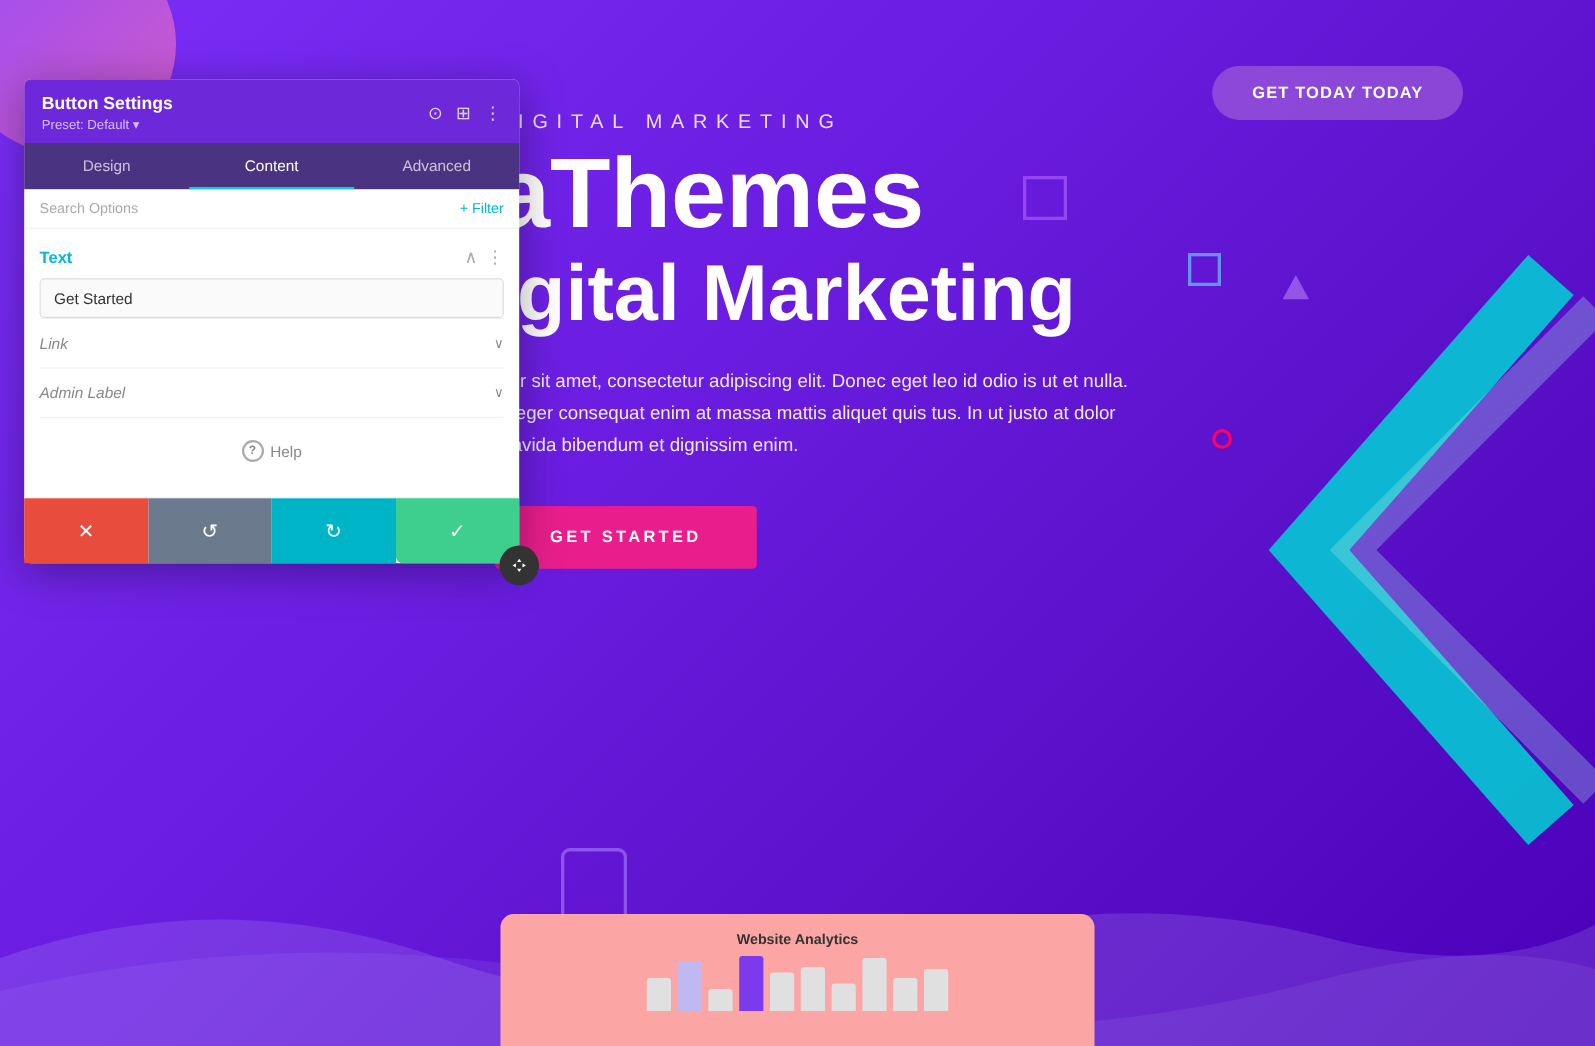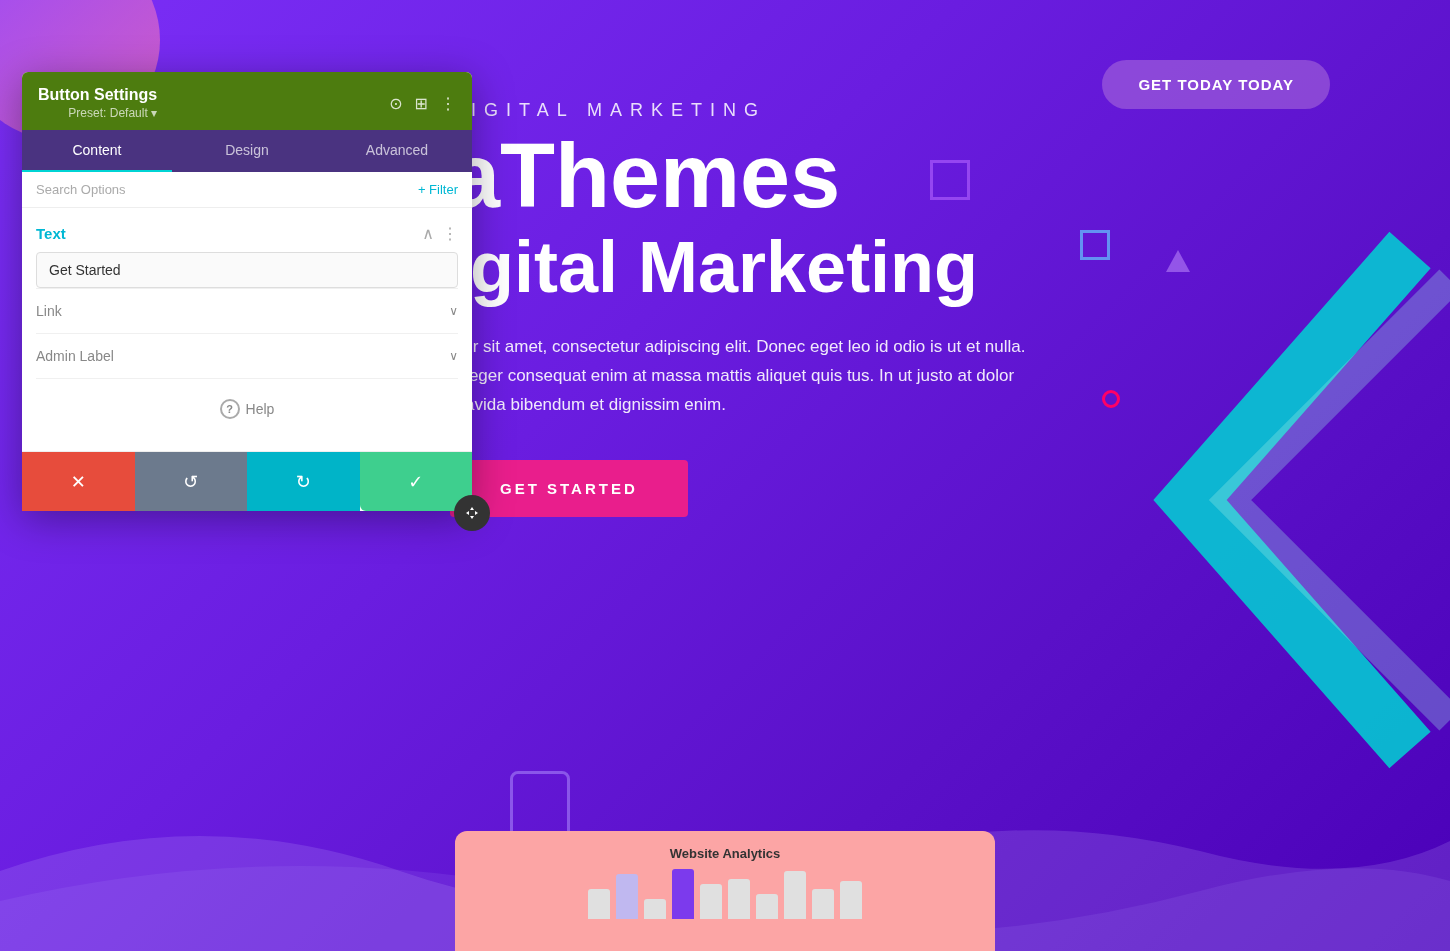--- a/index.html
+++ b/index.html
@@ -205,27 +205,26 @@
       width: 450px;
       background: white;
       border-radius: 6px;
       box-shadow: 0 8px 40px rgba(0,0,0,0.35);
       z-index: 20;
       overflow: visible;
     }
 
     
     .panel-header {
-      background: #4d7c0f;
+      background: #6d28d9;
       padding: 14px 16px 10px;
       border-radius: 6px 6px 0 0;
       display: flex;
       align-items: center;
       justify-content: space-between;
-      text-align: right;
     }
     .panel-header-left {}
     .panel-title {
       color: white;
       font-size: 16px;
       font-weight: 700;
     }
     .panel-preset {
       color: rgba(255,255,255,0.7);
       font-size: 12px;
@@ -326,20 +325,21 @@
       display: flex;
       align-items: center;
       justify-content: space-between;
       padding: 14px 0;
       border-top: 1px solid #f0f0f0;
       cursor: pointer;
     }
     .collapsible-label {
       color: #888;
       font-size: 14px;
+      font-style: italic;
     }
     .chevron-down {
       color: #888;
       font-size: 12px;
     }
 
     
     .panel-help {
       text-align: center;
       padding: 20px 0 16px;
@@ -464,22 +464,22 @@
       <div class="panel-preset">Preset: Default ▾</div>
     </div>
     <div class="panel-header-icons">
       <span class="panel-icon">⊙</span>
       <span class="panel-icon">⊞</span>
       <span class="panel-icon">⋮</span>
     </div>
   </div>
 
   <div class="panel-tabs">
+    <div class="panel-tab">Design</div>
     <div class="panel-tab active">Content</div>
-    <div class="panel-tab">Design</div>
     <div class="panel-tab">Advanced</div>
   </div>
 
   <div class="panel-search">
     <span class="search-placeholder">Search Options</span>
     <button class="filter-btn">+ Filter</button>
   </div>
 
   <div class="panel-body">
 

